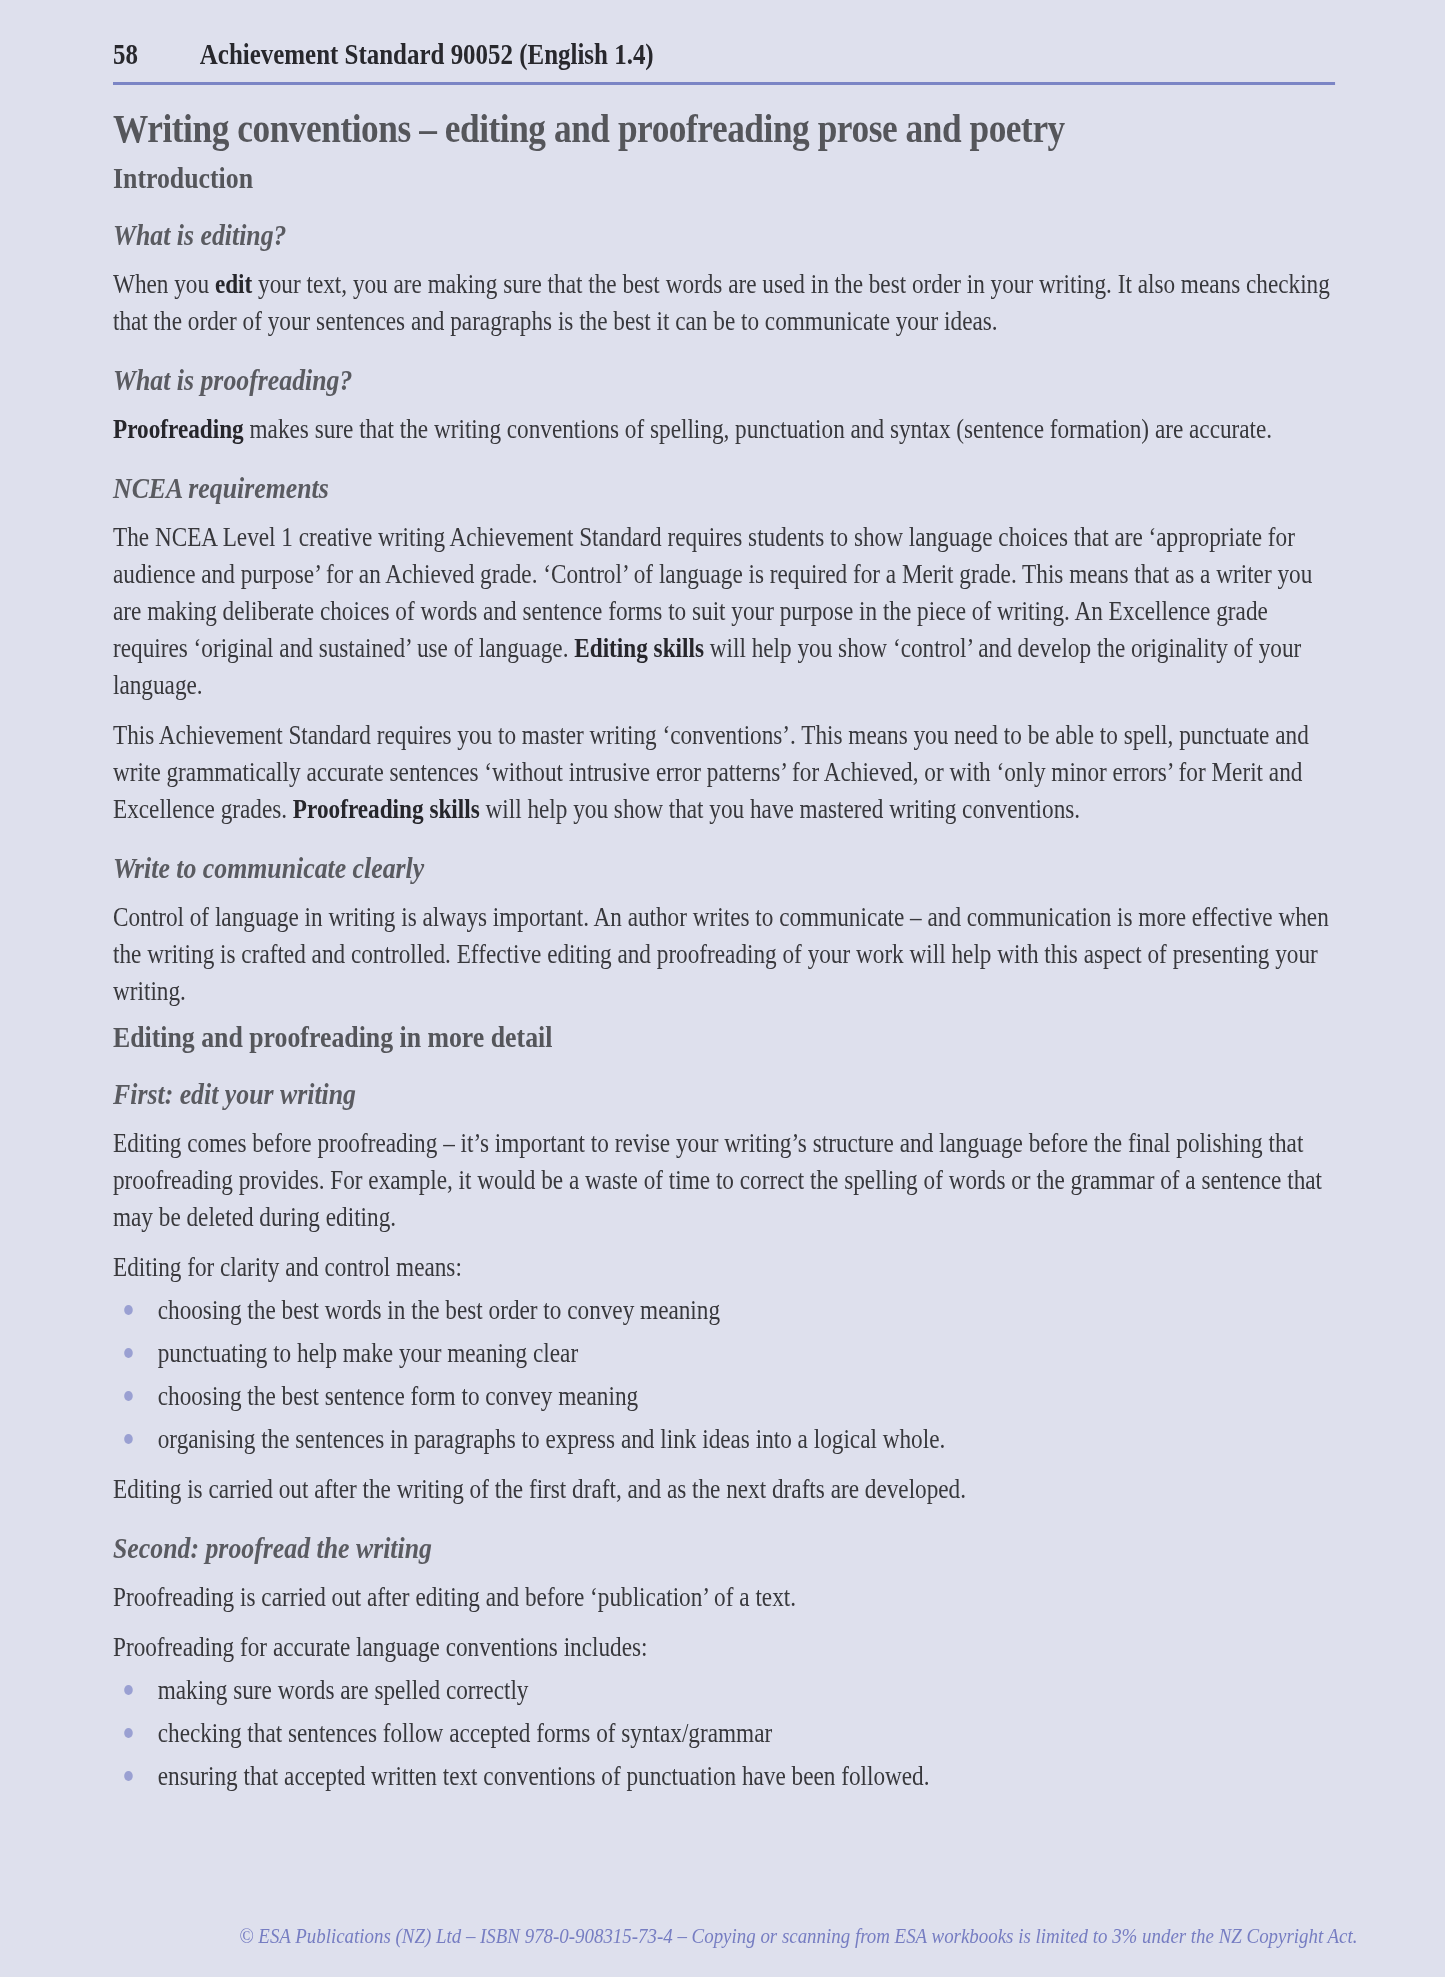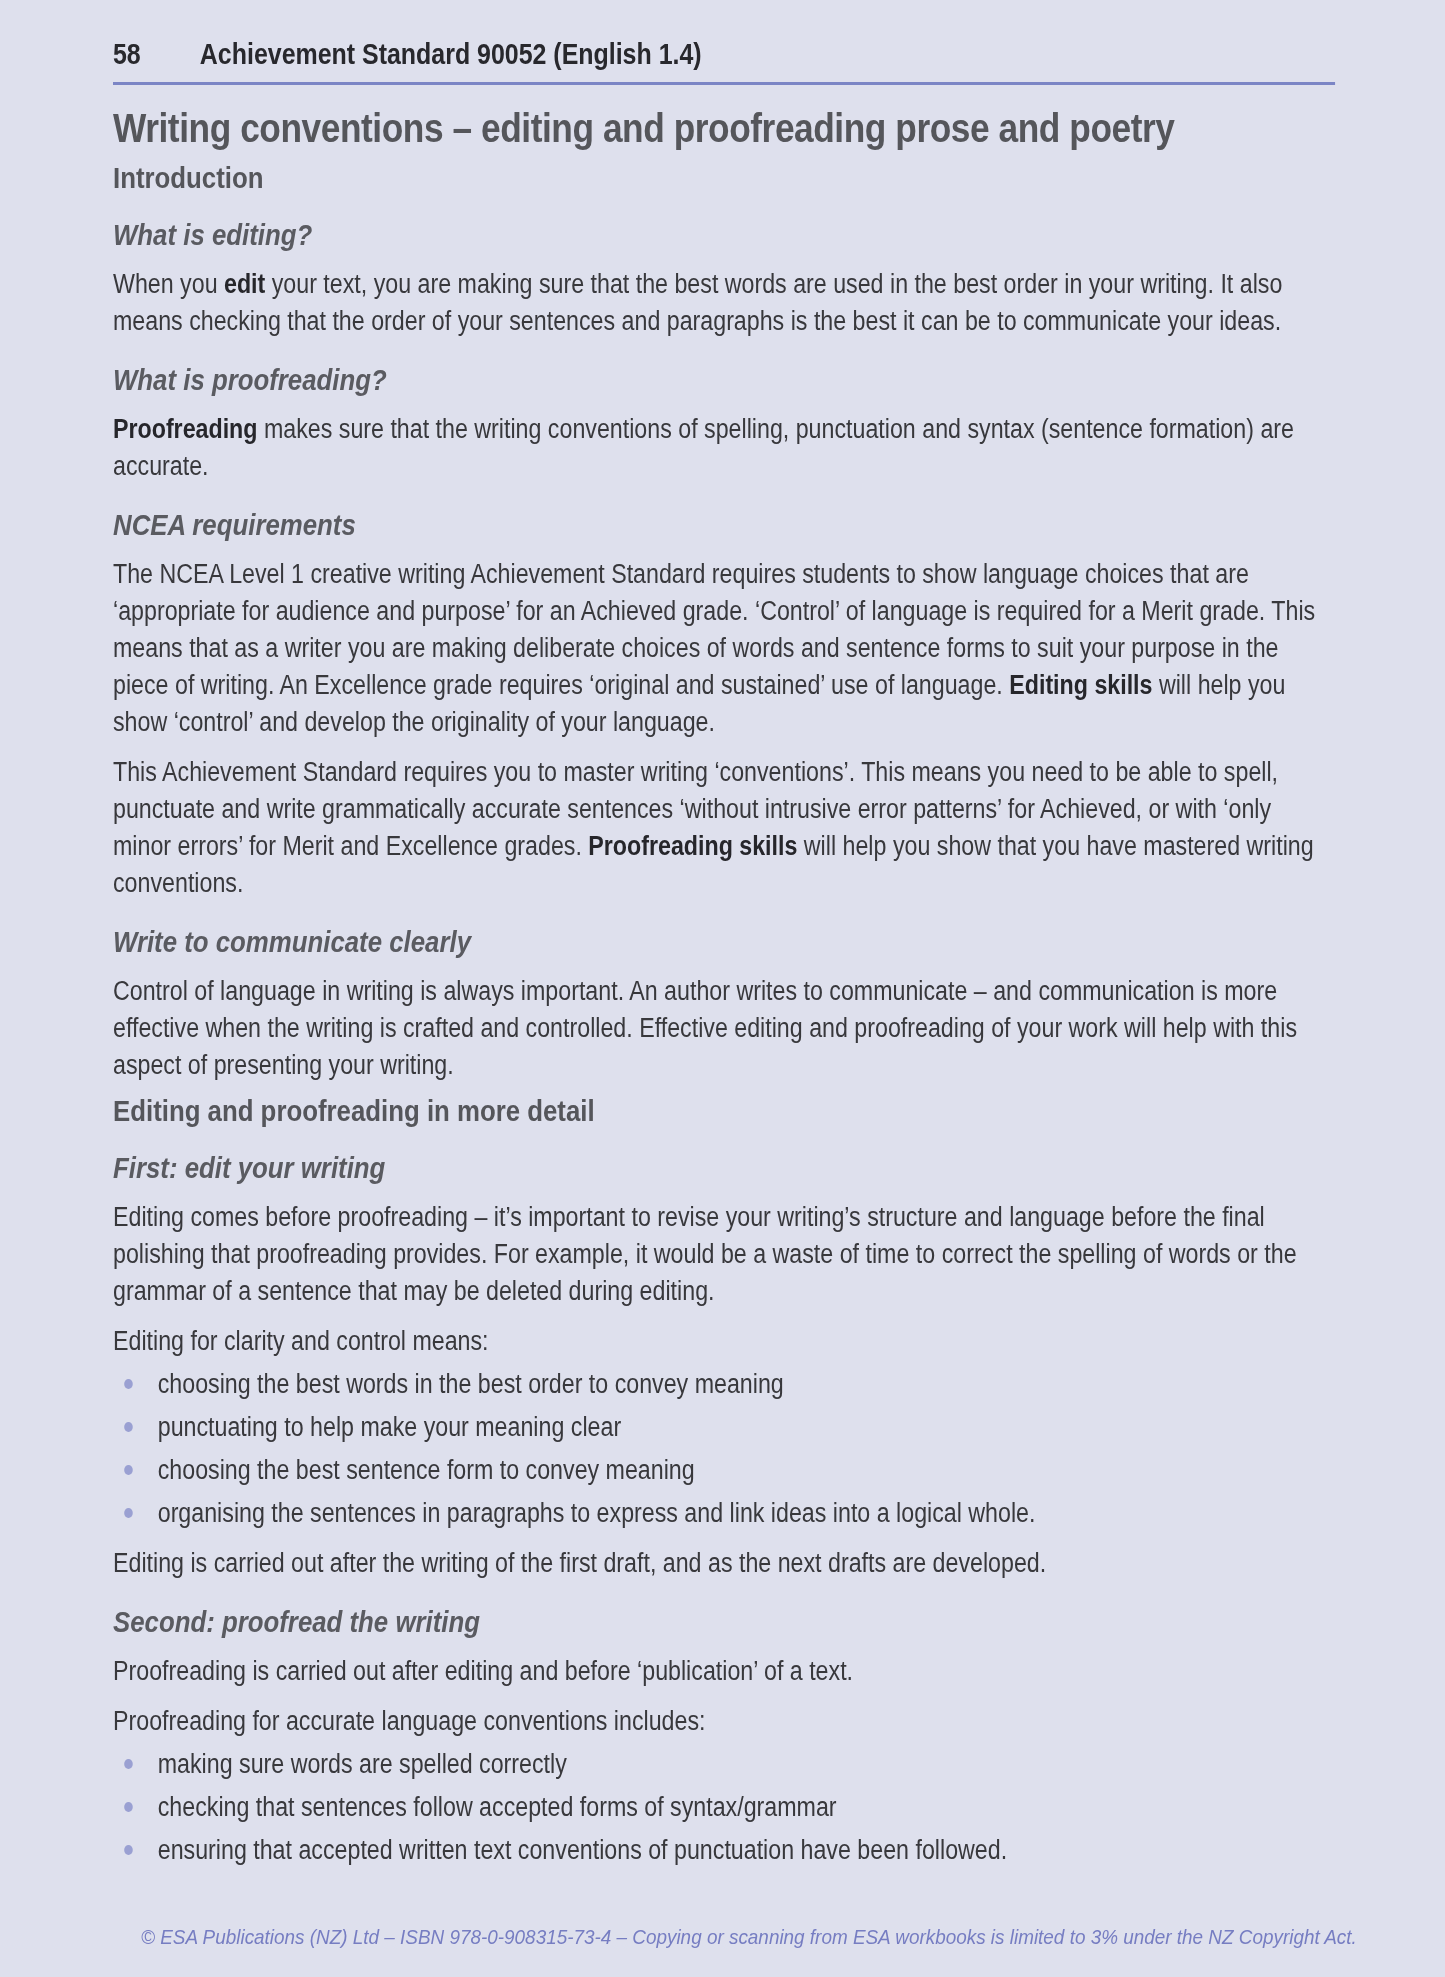--- a/index.html
+++ b/index.html
@@ -5,21 +5,21 @@
   * { box-sizing: border-box; }
   html, body { margin: 0; padding: 0; }
   body { background: #dee0ed; }
 
   .page {
     position: relative;
     width: 1445px;
     height: 1977px;
     background: #dee0ed;
     overflow: hidden;
-    font-family: Liberation Sans, sans-serif;
+    font-family: Liberation Serif, serif;
   }
 
   
   .content {
     position: absolute;
     left: 113px;
     top: 0;
     width: 1421px;
     transform: scaleX(0.86);
     transform-origin: 0 0;

